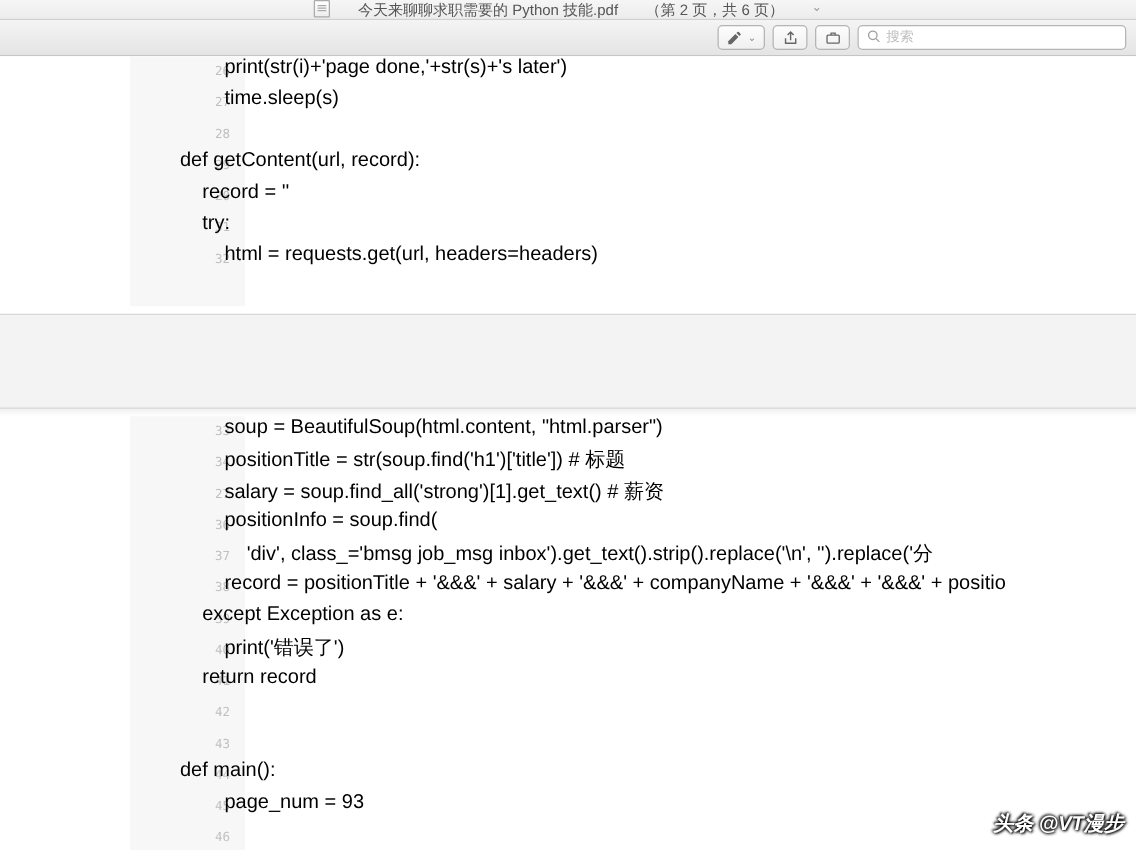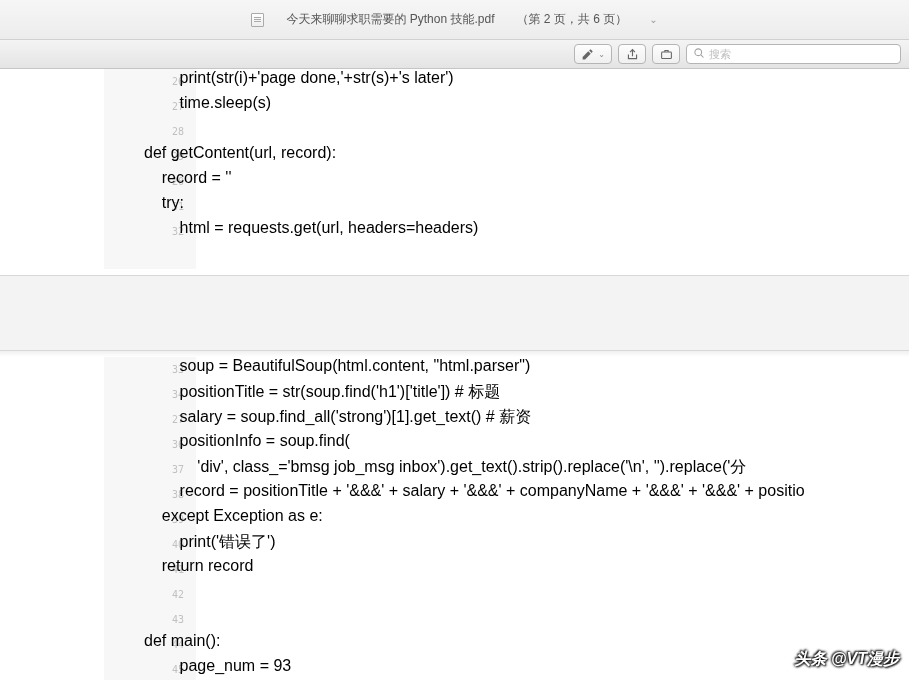--- a/index.html
+++ b/index.html
@@ -1,23 +1,22 @@
 <!DOCTYPE html>
 <html><head>
 <meta charset="utf-8">
 <style>
   * { margin: 0; padding: 0; box-sizing: border-box; }
   html, body { width: 909px; height: 680px; overflow: hidden; font-family: Arial, sans-serif; background: #fff; }
   
   .titlebar {
-    height: 40px;
+    height: 16px;
     background: linear-gradient(to bottom, #f6f6f6, #ececec);
     border-bottom: 1px solid #d0d0d0;
     display: flex;
-    align-items: center;
     justify-content: center;
     font-size: 12px;
     color: #555;
     gap: 22px;
   }
   .titlebar .doc-icon {
     width: 13px; height: 14px;
     background: linear-gradient(to bottom, #fff, #eee);
     border: 1px solid #aaa;
     border-radius: 1px;

